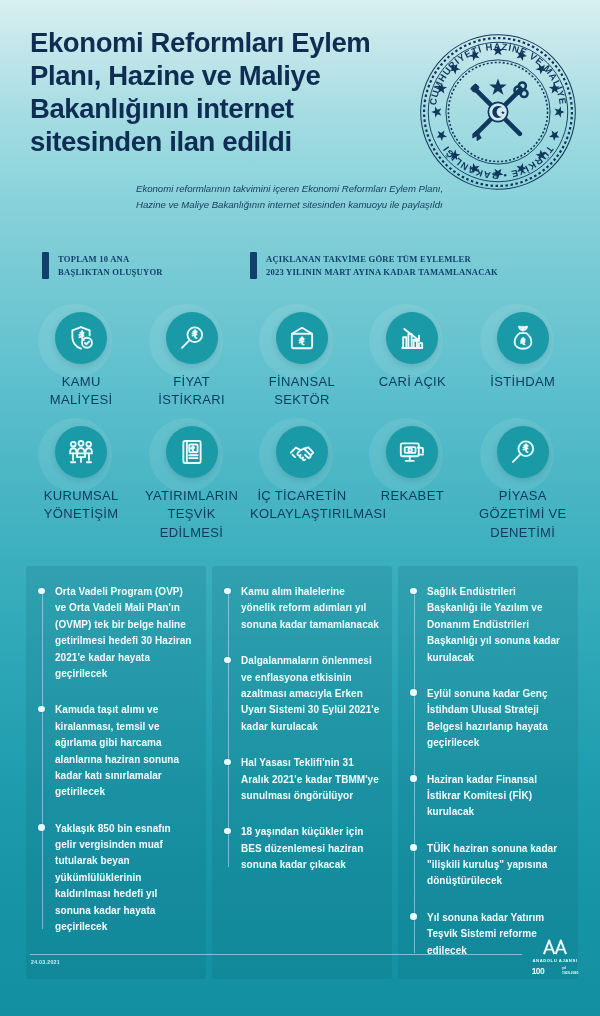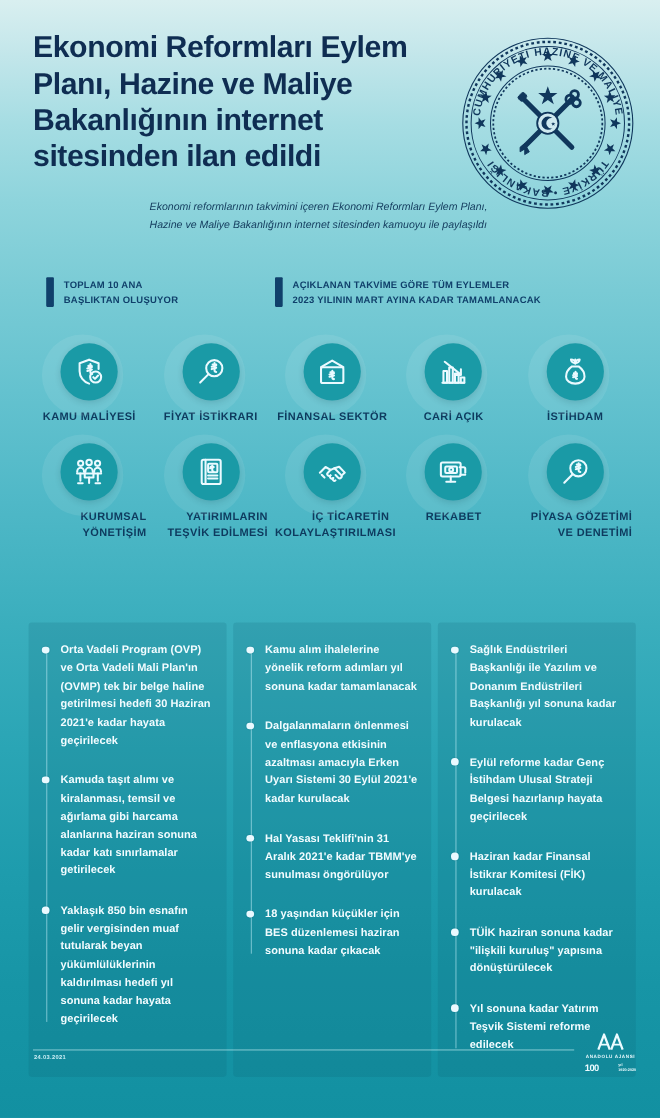--- a/index.html
+++ b/index.html
@@ -99,20 +99,21 @@
     border-radius: 1px;
   }
   .note-text {
     font-size: 8.6px;
     font-weight: 700;
     line-height: 1.52;
     color: #10406b;
     letter-spacing: 0.22px;
     text-transform: uppercase;
     padding-top: 1px;
+    font-family: Liberation Serif, serif;
   }
 
   
   .icon-grid {
     position: absolute;
     top: 312px;
     left: 26px;
     right: 22px;
     display: grid;
     grid-template-columns: repeat(5, 1fr);
@@ -151,26 +152,26 @@
     width: 28px;
     height: 28px;
     stroke: #eafaff;
     fill: none;
     stroke-width: 1.6;
     stroke-linecap: round;
     stroke-linejoin: round;
   }
   .icon-label {
     margin-top: 9px;
-    font-size: 10px;
-    font-weight: 700;
+    font-size: 13px;
+    font-weight: 400;
     line-height: 1.42;
     letter-spacing: 0.35px;
     color: #0e3a5e;
-    text-align: right;
+    text-align: center;
     text-transform: uppercase;
     max-width: 104px;
   }
 
   
   .panels {
     position: absolute;
     top: 566px;
     left: 26px;
     right: 22px;
@@ -607,21 +608,21 @@
 
     <div class="panel">
       <div class="panel-inner">
         <div class="panel-rail"></div>
         <div class="bullet-item">
           <span class="bullet-dot"></span>
           <div class="bullet-text">Sağlık Endüstrileri Başkanlığı ile Yazılım ve Donanım Endüstrileri Başkanlığı yıl sonuna kadar kurulacak</div>
         </div>
         <div class="bullet-item">
           <span class="bullet-dot"></span>
-          <div class="bullet-text">Eylül reforme kadar Genç İstihdam Ulusal Strateji Belgesi hazırlanıp hayata geçirilecek</div>
+          <div class="bullet-text">Eylül sonuna kadar Genç İstihdam Ulusal Strateji Belgesi hazırlanıp hayata geçirilecek</div>
         </div>
         <div class="bullet-item">
           <span class="bullet-dot"></span>
           <div class="bullet-text">Haziran kadar Finansal İstikrar Komitesi (FİK) kurulacak</div>
         </div>
         <div class="bullet-item">
           <span class="bullet-dot"></span>
           <div class="bullet-text">TÜİK haziran sonuna kadar "ilişkili kuruluş" yapısına dönüştürülecek</div>
         </div>
         <div class="bullet-item">

